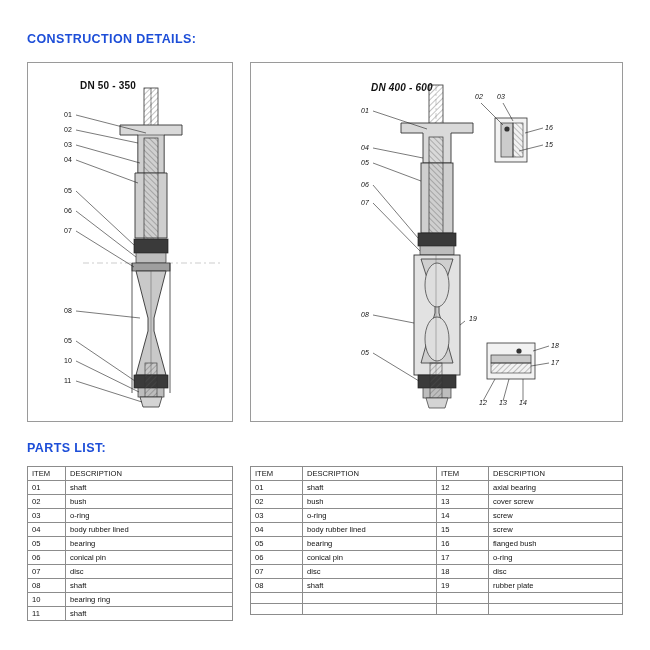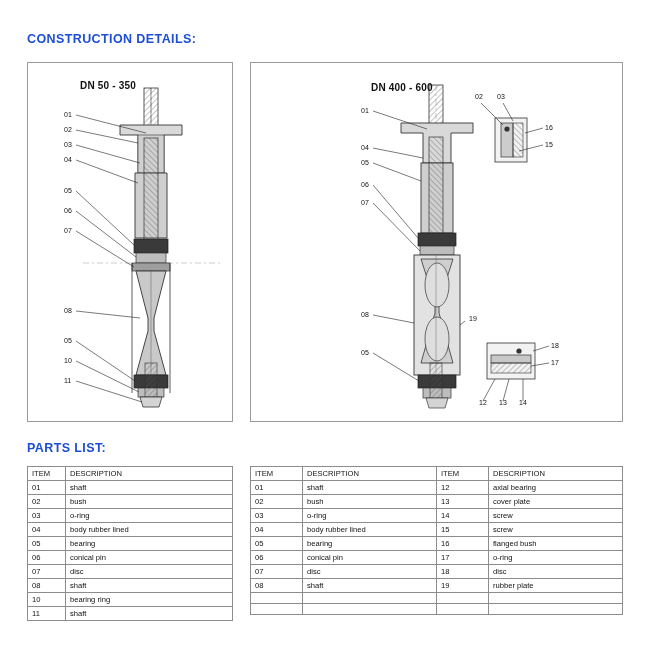--- a/index.html
+++ b/index.html
@@ -24,21 +24,21 @@
   #title-parts{left:27px;top:441px;}
 
   
   .panel{
     position:absolute;
     border:1px solid #9a9a9a;
     background:#fff;
     box-sizing:border-box;
   }
   #panel-left{left:27px;top:62px;width:206px;height:360px;}
-  #panel-right{left:250px;top:62px;width:373px;height:360px;}
+  #panel-right{left:250px;top:62px;width:373px;height:360px;font-style:italic;}
 
   .panel-label{
     position:absolute;
     font-size:10px;
     font-weight:bold;
     color:#111;
     letter-spacing:.2px;
     padding-left:40px;
   }
 
@@ -313,21 +313,21 @@
       <tr>
           <td class="c-item">01</td>
           <td class="c-desc">shaft</td>
           <td class="c-item">12</td>
           <td>axial bearing</td>
         </tr>
       <tr>
           <td class="c-item">02</td>
           <td class="c-desc">bush</td>
           <td class="c-item">13</td>
-          <td>cover plate</td>
+          <td>cover screw</td>
         </tr>
       <tr>
           <td class="c-item">03</td>
           <td class="c-desc">o-ring</td>
           <td class="c-item">14</td>
           <td>screw</td>
         </tr>
       <tr>
           <td class="c-item">04</td>
           <td class="c-desc">body rubber lined</td>

